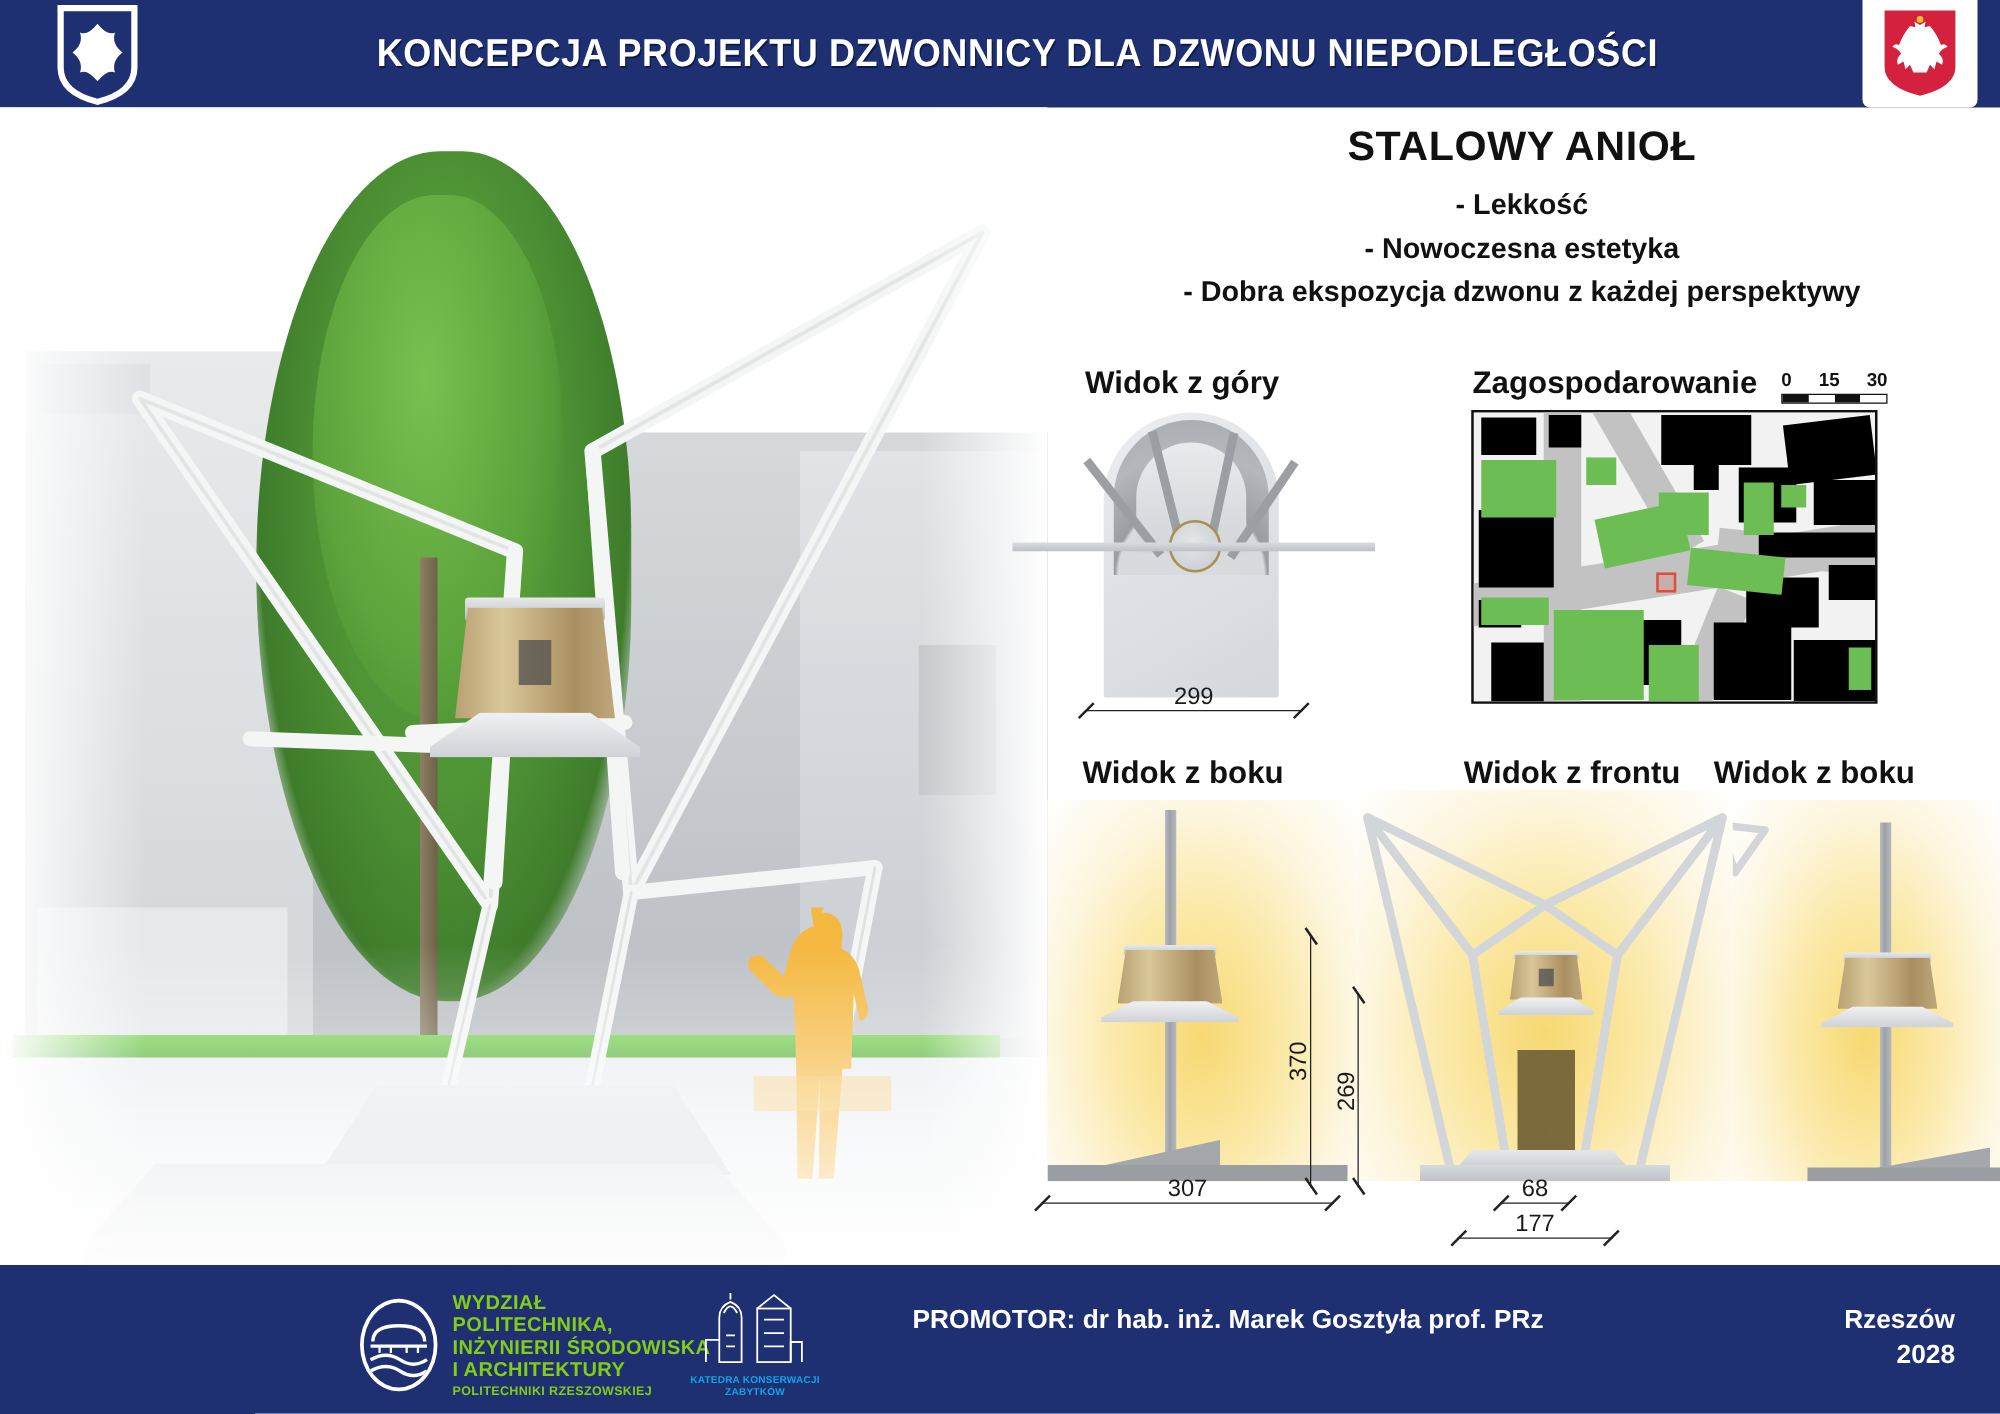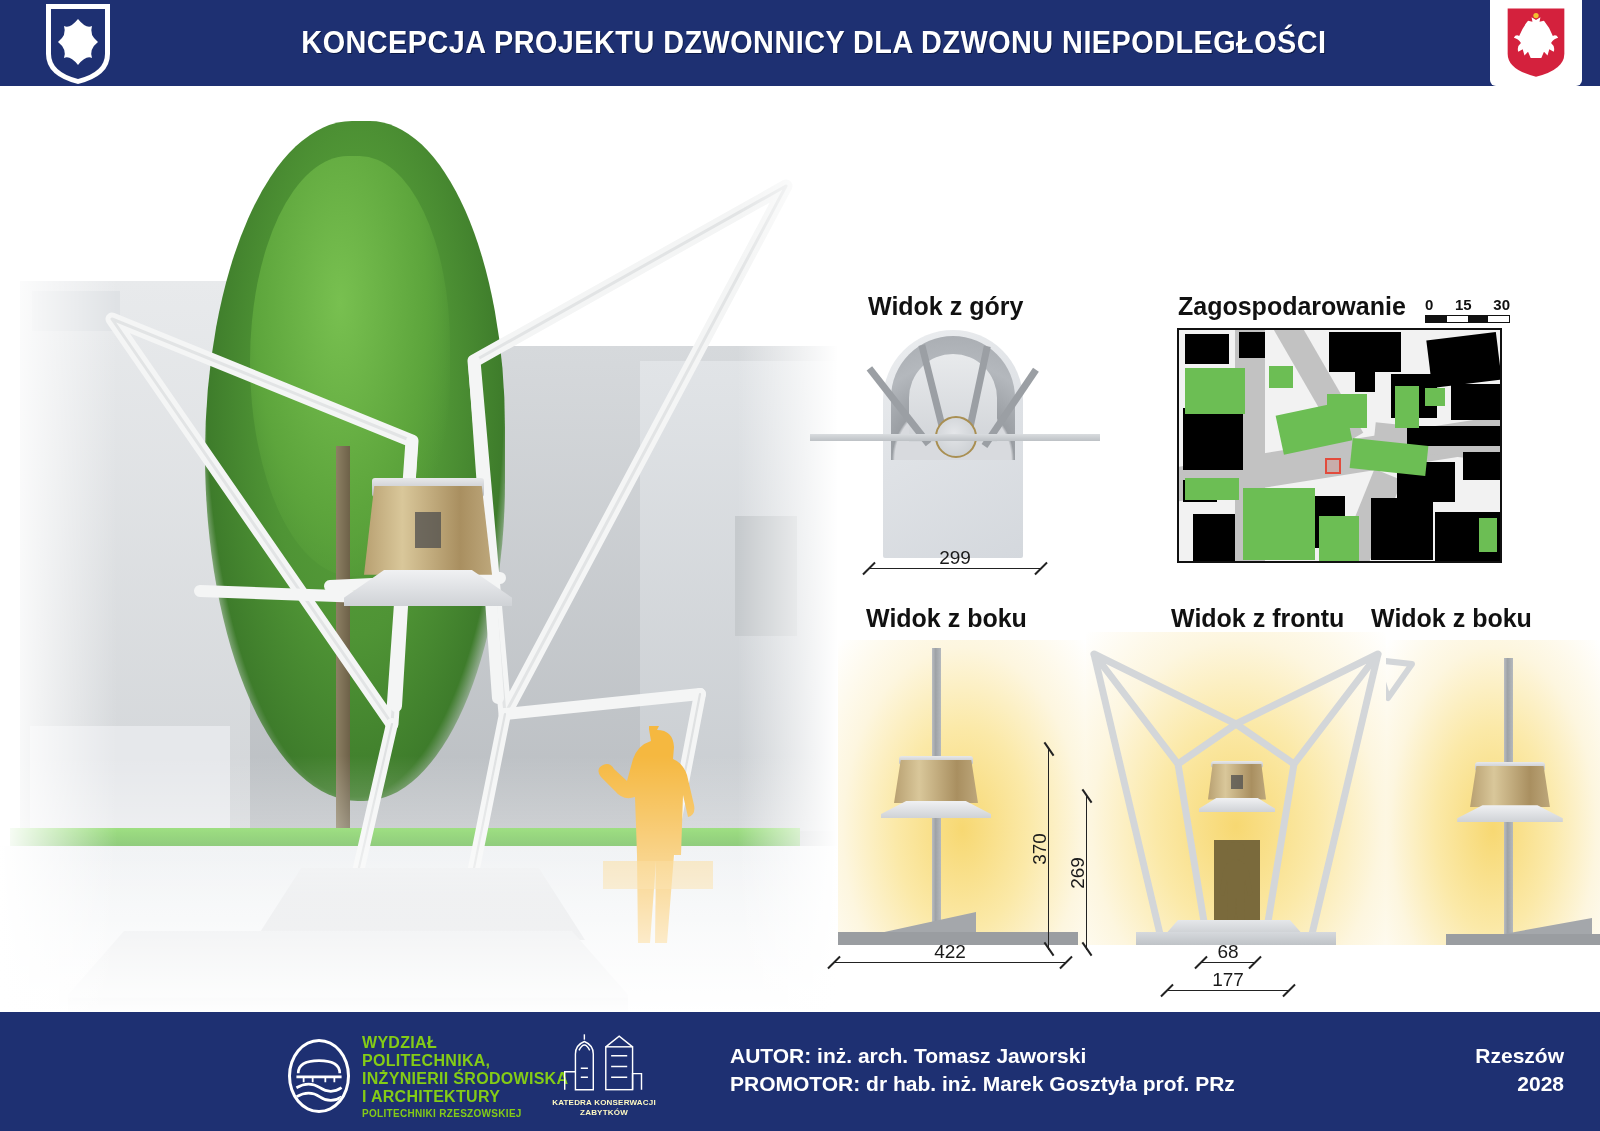--- a/index.html
+++ b/index.html
@@ -183,21 +183,21 @@
   .prz-txt .l1 { font-size: 23px; font-weight: bold; letter-spacing: .5px; }
   .prz-txt .l2 { font-size: 23px; font-weight: bold; letter-spacing: .5px; }
   .prz-txt .l3 { font-size: 11px; font-weight: bold; margin-top: 2px; }
 
   .fac-logo { position: absolute; left: 288px; top: 22px; display: flex; align-items: center; gap: 12px; }
   .fac-mark { width: 62px; height: 74px; border: 3px solid #fff; border-radius: 50%; position: relative; overflow: hidden; }
   .fac-txt { color: #84cc16; line-height: 1.12; }
   .fac-txt div { font-size: 16px; font-weight: bold; letter-spacing: .3px; }
   .fac-txt .sub { font-size: 10px; margin-top: 2px; }
 
-  .kat-logo { position: absolute; left: 548px; top: 20px; width: 112px; text-align: center; color: #fef9c3; }
+  .kat-logo { position: absolute; left: 548px; top: 20px; width: 112px; text-align: center; color: #0ea5e9; }
   .kat-txt { font-size: 8px; font-weight: bold; line-height: 1.25; letter-spacing: .2px; margin-top: 2px; }
 
   .credits { position: absolute; left: 730px; top: 30px; color: #fff; line-height: 1.35; }
   .credits div { font-size: 21px; font-weight: bold; }
   .place { position: absolute; right: 36px; top: 30px; color: #fff; text-align: right; line-height: 1.35; }
   .place div { font-size: 21px; font-weight: bold; }
 </style>
 </head>
 <body>
 
@@ -286,20 +286,26 @@
                 clip-path:polygon(10% 0,90% 0,100% 58%,100% 100%,0 100%,0 58%);"></div>
 
     <svg class="person-orange" style="left:585px;top:640px;" width="140" height="260" viewBox="0 0 140 260">
       <path d="M72 4 q16 0 17 17 l-1 12 q10 4 14 16 l7 30 q2 10 -6 12 l-5 -22 l-2 60 h-7 l-7 88 h-12 l1 -82 l-6 82 h-12 l-1 -88 l-2 -58 q-12 4 -20 -6 l-14 -14 q-6 -8 2 -12 q7 -3 11 4 l13 12 l6 -22 q5 -14 18 -18 l-2 -12 q0 -18 18 -19 Z" fill="#f5b840"></path>
       <rect x="18" y="135" width="110" height="28" fill="#f7c964" opacity=".55"></rect>
     </svg>
 
     <div class="vignette"></div>
   </div>
 
+  <div class="concept-block">
+    <div class="concept-name">STALOWY ANIOŁ</div>
+    <div class="concept-bullet b1">- Lekkość</div>
+    <div class="concept-bullet">- Nowoczesna estetyka</div>
+    <div class="concept-bullet">- Dobra ekspozycja dzwonu z każdej perspektywy</div>
+  </div>
 
   <div class="sec-title" id="t-top">Widok z góry</div>
   <div class="sec-title" id="t-site">Zagospodarowanie</div>
   <div class="sec-title" id="t-side1">Widok z boku</div>
   <div class="sec-title" id="t-front">Widok z frontu</div>
   <div class="sec-title" id="t-side2">Widok z boku</div>
 
   <div class="topview">
     <div class="tv-base"></div>
     <div class="tv-arch"></div>
@@ -438,21 +444,21 @@
     <div class="vtk" style="top:8px;"></div>
     <div class="vtk" style="bottom:8px;"></div>
     <div class="vtxt">269</div>
   </div>
 
   <div style="position:absolute;left:825px;top:950px;width:250px;">
     <div class="dim-line">
       <div class="ln"></div>
         <div class="tk l"></div>
         <div class="tk r"></div>
-      <div class="dim-txt">422</div>
+      <div class="dim-txt">307</div>
     </div>
   </div>
   <div style="position:absolute;left:1192px;top:950px;width:72px;">
     <div class="dim-line">
       <div class="ln"></div>
         <div class="tk l"></div>
         <div class="tk r"></div>
       <div class="dim-txt">68</div>
     </div>
   </div>
@@ -501,21 +507,20 @@
           <path d="M88 64 V46 h10 V64"></path>
         </g>
       </svg>
       <div class="kat-txt">
         <div>KATEDRA KONSERWACJI</div>
         <div>ZABYTKÓW</div>
       </div>
     </div>
 
     <div class="credits">
-      <div>AUTOR: inż. arch. Tomasz Jaworski</div>
       <div>PROMOTOR:  dr hab. inż. Marek Gosztyła prof. PRz</div>
     </div>
 
     <div class="place">
       <div>Rzeszów</div>
       <div>2028</div>
     </div>
   </div>
 
 </div>

